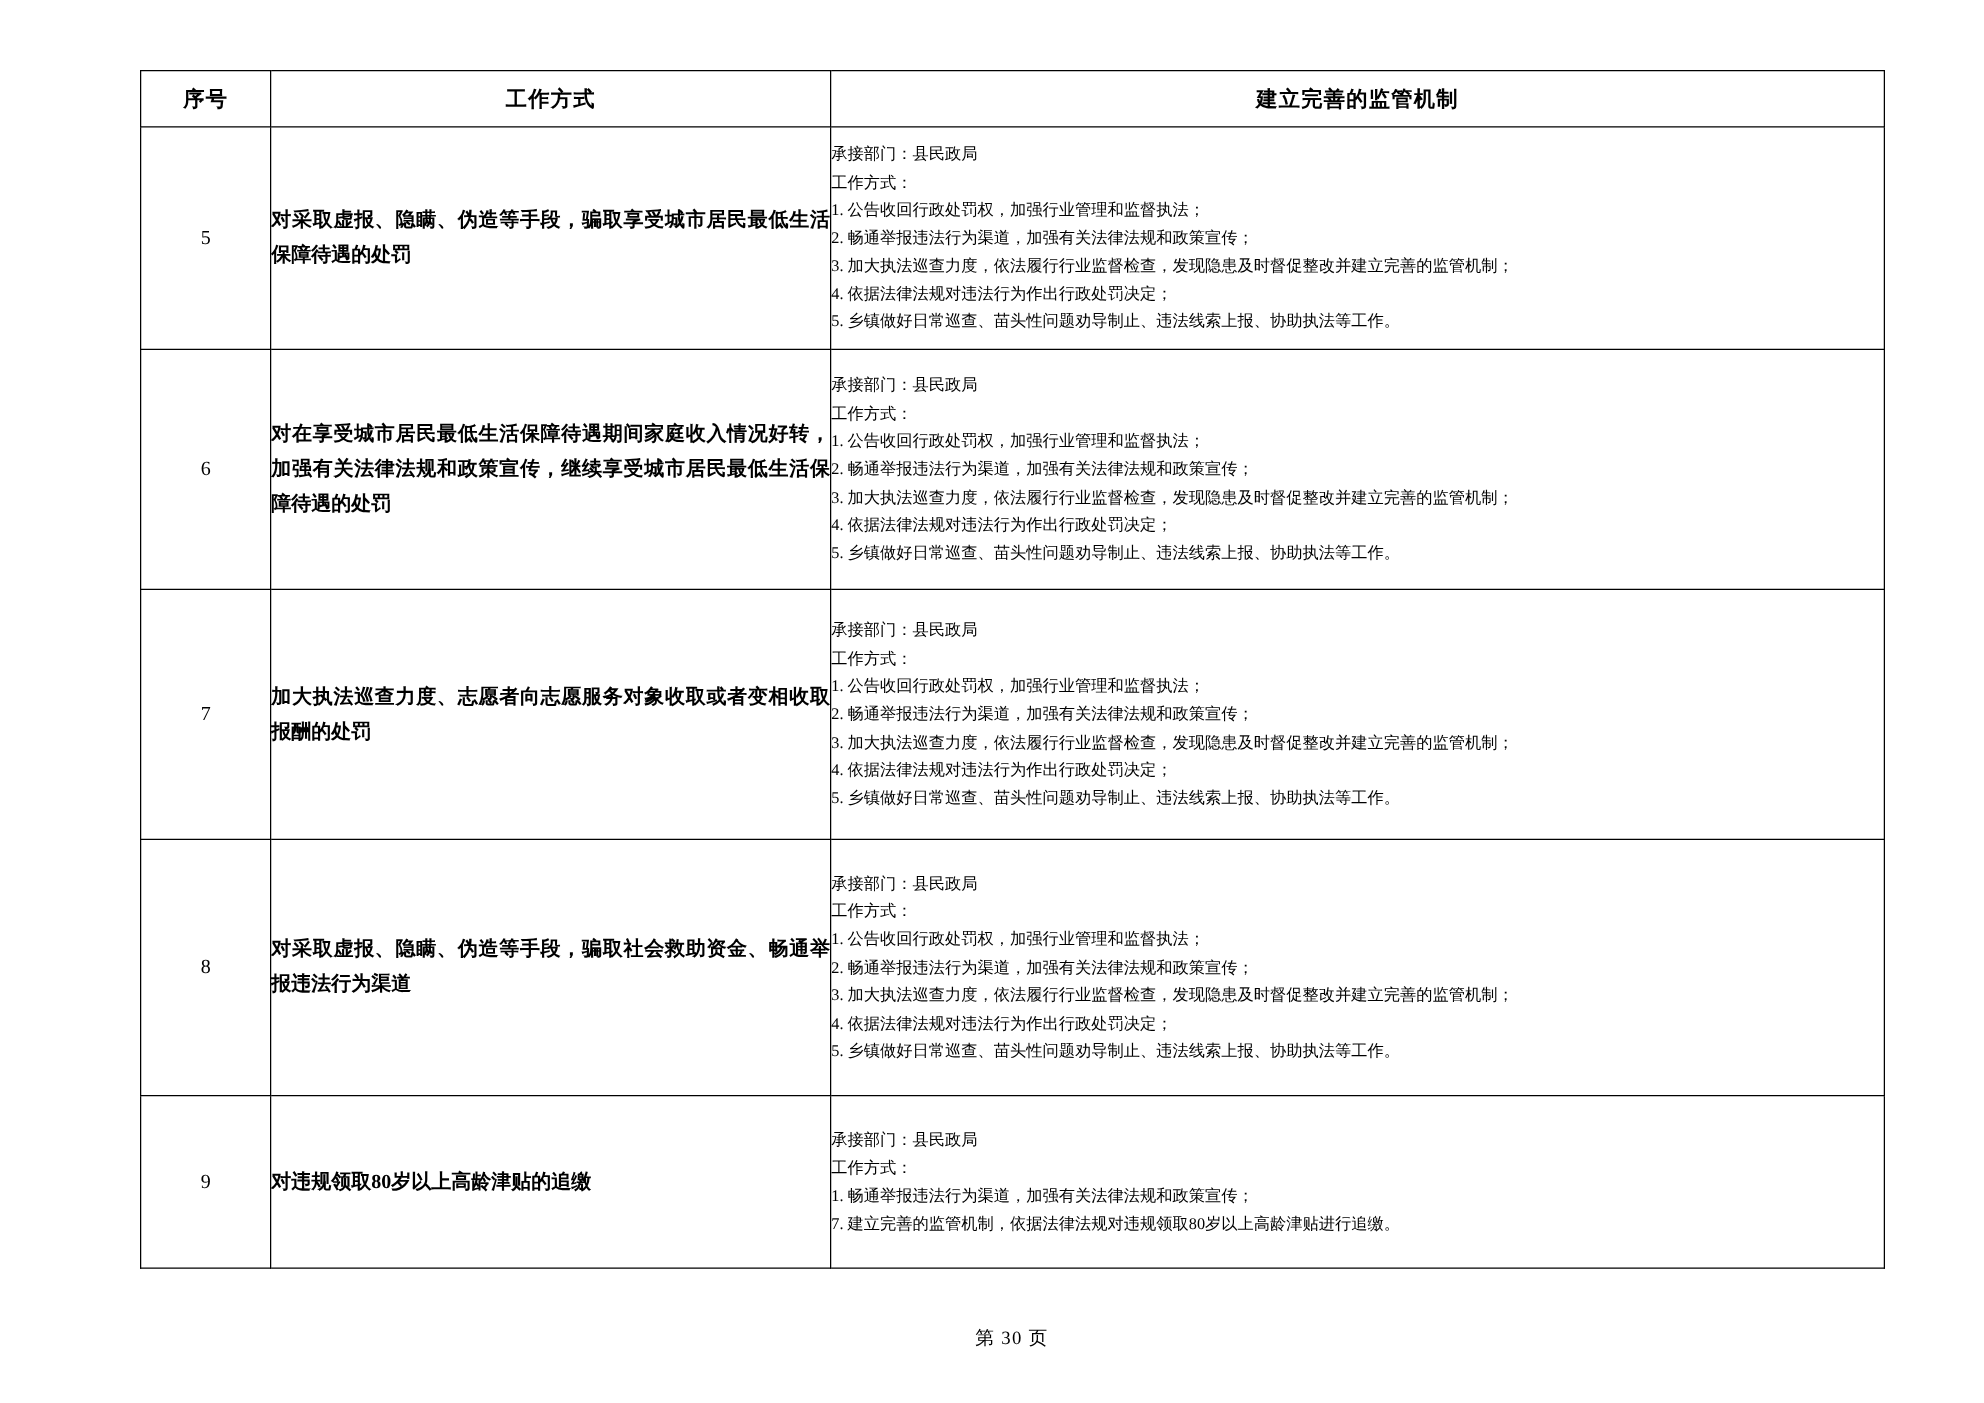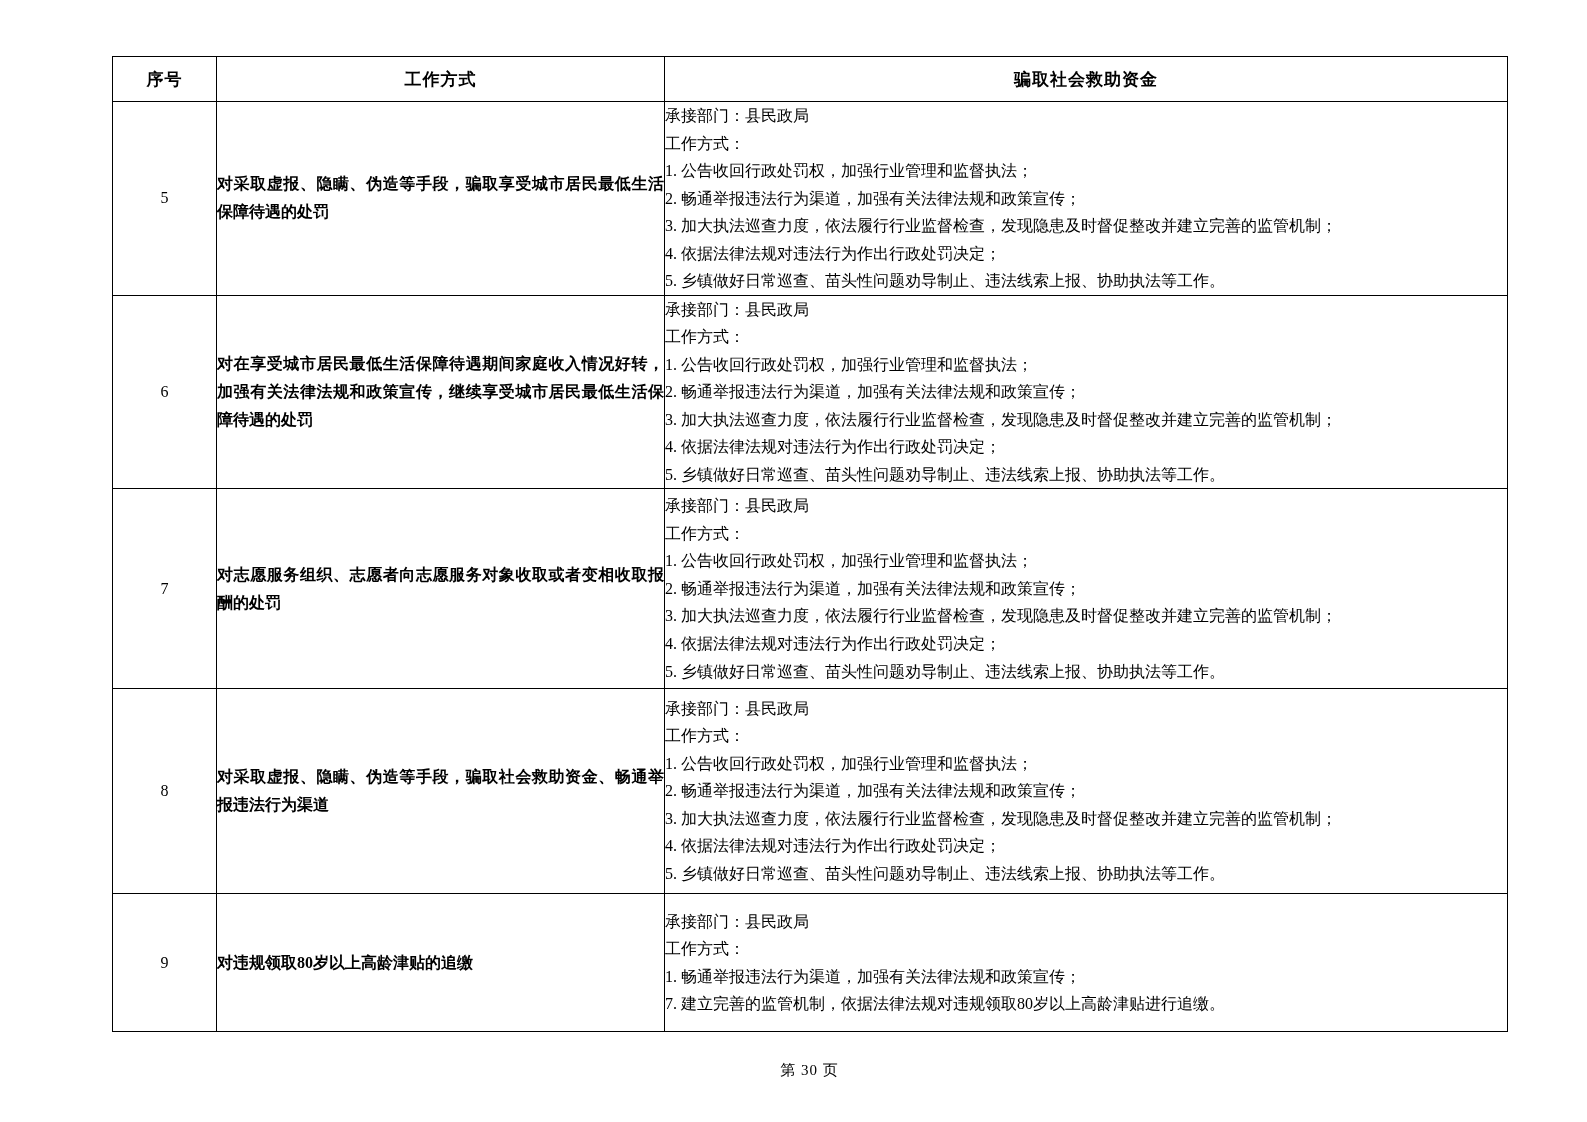--- a/index.html
+++ b/index.html
@@ -55,21 +55,21 @@
   td.name-cell {
     font-size: 16px;
     line-height: 1.75;
     padding: 6px 12px 6px 14px;
     vertical-align: middle;
     text-align: justify;
     text-justify: inter-ideograph;
     font-weight: bold;
   }
   td.dept-cell {
-    font-size: 16px;
+    font-size: 13px;
     line-height: 1.72;
     padding: 10px 14px 10px 14px;
     vertical-align: middle;
   }
   .dept-line {
     white-space: nowrap;
   }
   .footer {
     position: absolute;
     left: 0;
@@ -87,21 +87,21 @@
   <table class="doc-table">
     <colgroup>
       <col class="c-seq">
       <col class="c-name">
       <col class="c-dept">
     </colgroup>
     <thead>
       <tr>
         <th>序号</th>
         <th>工作方式</th>
-        <th>骗取社会救助资金</th>
+        <th>建立完善的监管机制</th>
       </tr>
     </thead>
     <tbody>
       <tr style="height:178px;">
         <td class="seq-cell">5</td>
         <td class="name-cell">对采取虚报、隐瞒、伪造等手段，骗取享受城市居民最低生活保障待遇的处罚</td>
         <td class="dept-cell">
           <div class="dept-line">承接部门：县民政局</div>
           <div class="dept-line">工作方式：</div>
           <div class="dept-line">1. 公告收回行政处罚权，加强行业管理和监督执法；</div>
@@ -119,21 +119,21 @@
           <div class="dept-line">工作方式：</div>
           <div class="dept-line">1. 公告收回行政处罚权，加强行业管理和监督执法；</div>
           <div class="dept-line">2. 畅通举报违法行为渠道，加强有关法律法规和政策宣传；</div>
           <div class="dept-line">3. 加大执法巡查力度，依法履行行业监督检查，发现隐患及时督促整改并建立完善的监管机制；</div>
           <div class="dept-line">4. 依据法律法规对违法行为作出行政处罚决定；</div>
           <div class="dept-line">5. 乡镇做好日常巡查、苗头性问题劝导制止、违法线索上报、协助执法等工作。</div>
         </td>
       </tr>
       <tr style="height:200px;">
         <td class="seq-cell">7</td>
-        <td class="name-cell">对志愿服务组织、志愿者向志愿服务对象收取或者变相收取报酬的处罚</td>
+        <td class="name-cell">加大执法巡查力度、志愿者向志愿服务对象收取或者变相收取报酬的处罚</td>
         <td class="dept-cell">
           <div class="dept-line">承接部门：县民政局</div>
           <div class="dept-line">工作方式：</div>
           <div class="dept-line">1. 公告收回行政处罚权，加强行业管理和监督执法；</div>
           <div class="dept-line">2. 畅通举报违法行为渠道，加强有关法律法规和政策宣传；</div>
           <div class="dept-line">3. 加大执法巡查力度，依法履行行业监督检查，发现隐患及时督促整改并建立完善的监管机制；</div>
           <div class="dept-line">4. 依据法律法规对违法行为作出行政处罚决定；</div>
           <div class="dept-line">5. 乡镇做好日常巡查、苗头性问题劝导制止、违法线索上报、协助执法等工作。</div>
         </td>
       </tr>

